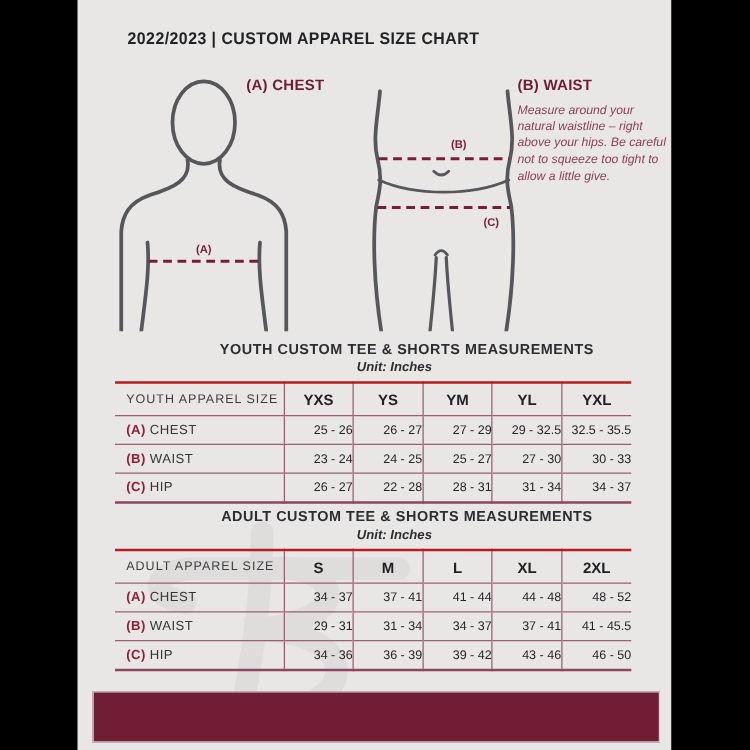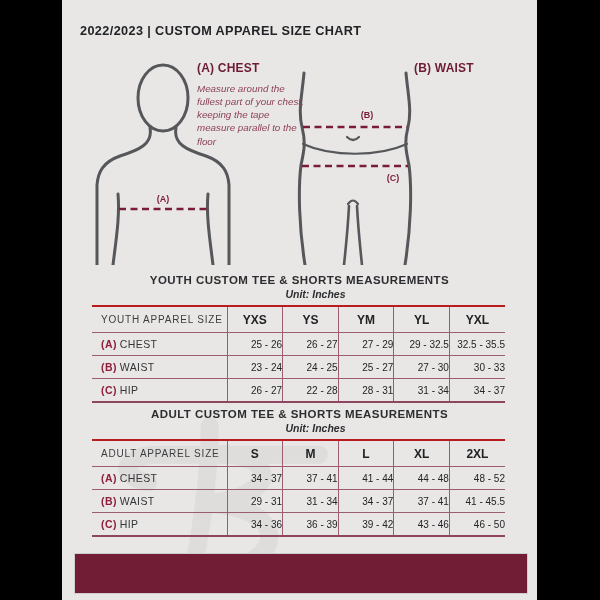--- a/index.html
+++ b/index.html
@@ -7,34 +7,34 @@
     width:600px;height:600px;background:#000;
     font-family:"Liberation Sans",sans-serif;
     position:relative;overflow:hidden;
     -webkit-font-smoothing:antialiased;
   }
   .page{
     position:absolute;left:62px;top:0;width:475px;height:600px;
     background:#e8e7e5;overflow:hidden;
   }
   
-  .topbar{position:absolute;left:18px;right:22px;top:16px;height:28px;
+  .topbar{position:absolute;left:40px;right:22px;top:16px;height:28px;
     display:flex;justify-content:flex-start;align-items:center;}
   .doc-title{font-size:13.5px;font-weight:bold;color:#222326;letter-spacing:.4px;
     transform:scaleX(.94);transform-origin:left center;white-space:nowrap;}
   .brand{display:flex;align-items:center;gap:9px;}
   .brand-name{font-size:10.5px;font-weight:bold;color:#28292c;letter-spacing:4.6px;white-space:nowrap;}
   
   .svg-abs{position:absolute;}
   .instr{position:absolute;}
   .instr h3{margin:0 0 7px 0;font-size:12px;font-weight:bold;color:#6e1b36;letter-spacing:.2px;}
   .instr p{margin:0;font-size:9.8px;font-style:italic;color:#8d4156;line-height:1.34;white-space:pre-line;}
   
   .sec-title{position:absolute;left:0;width:100%;text-align:center;
-    font-size:11.5px;font-weight:bold;color:#2c2d30;letter-spacing:.45px;}
+    font-size:11.5px;font-weight:bold;color:#2c2d30;letter-spacing:.45px;padding-left:26px;}
   .sec-unit{position:absolute;left:16px;width:100%;text-align:center;
     font-size:10.5px;font-style:italic;font-weight:bold;color:#2c2d30;}
   
   table.size{position:absolute;left:30px;width:413px;border-collapse:collapse;table-layout:fixed;
     border-top:2px solid #b91c1c;border-bottom:2px solid #8e4660;background:transparent;}
   table.size col.lab{width:135px;}
   table.size th,table.size td{padding:0;height:22px;vertical-align:middle;}
   table.size thead th{height:25px;}
   table.size th.size-h{font-size:12px;font-weight:bold;color:#212225;text-align:center;margin-left:24px;}
   table.size th.lab-h{font-size:10px;font-weight:normal;color:#3c3d40;text-align:left;
@@ -83,24 +83,24 @@
       <path d="M67,153 C68,173 70,193 72,212" stroke-width="2.6"></path>
     </g>
     <line x1="13" y1="74" x2="117" y2="74" stroke="#7a1c38" stroke-width="2.4" stroke-dasharray="7 4.5"></line>
     <text x="77" y="65" text-anchor="middle" class="diagram-label">(B)</text>
     <line x1="12" y1="113" x2="118" y2="113" stroke="#7a1c38" stroke-width="2.4" stroke-dasharray="7 4.5"></line>
     <text x="103" y="128" text-anchor="middle" class="diagram-label">(C)</text>
   </svg>
 
   <div class="instr" style="left:135px;top:61px;width:113px;">
     <h3>(A) CHEST</h3>
-    <p>Measure around the fullest part of your chest, keeping the tape measure parallel to the floor</p>
   </div>
   <div class="instr" style="left:352px;top:61px;width:121px;">
     <h3>(B) WAIST</h3>
+    <p>Measure around your natural waistline – right above your hips. Be careful not to squeeze too tight to allow a little give.</p>
   </div>
   <div class="instr" style="left:352px;top:163px;width:121px;">
   </div>
 
   <div class="watermark">
     <svg width="250" height="190" viewBox="0 0 26 20">
       <g fill="none" stroke="#dedddb" stroke-width="1.9" stroke-linecap="round">
         <path d="M25,4.5 L8,4.5 C4.5,4.5 3.5,6.7 7,7.4"></path>
         <path d="M13.5,1.5 C13.5,7 12.5,13 11.5,18"></path>
         <path d="M13,4.5 C21,3.8 21.5,9.3 12,9.7 C22.5,9.3 23,17.3 9.5,17.3"></path>

